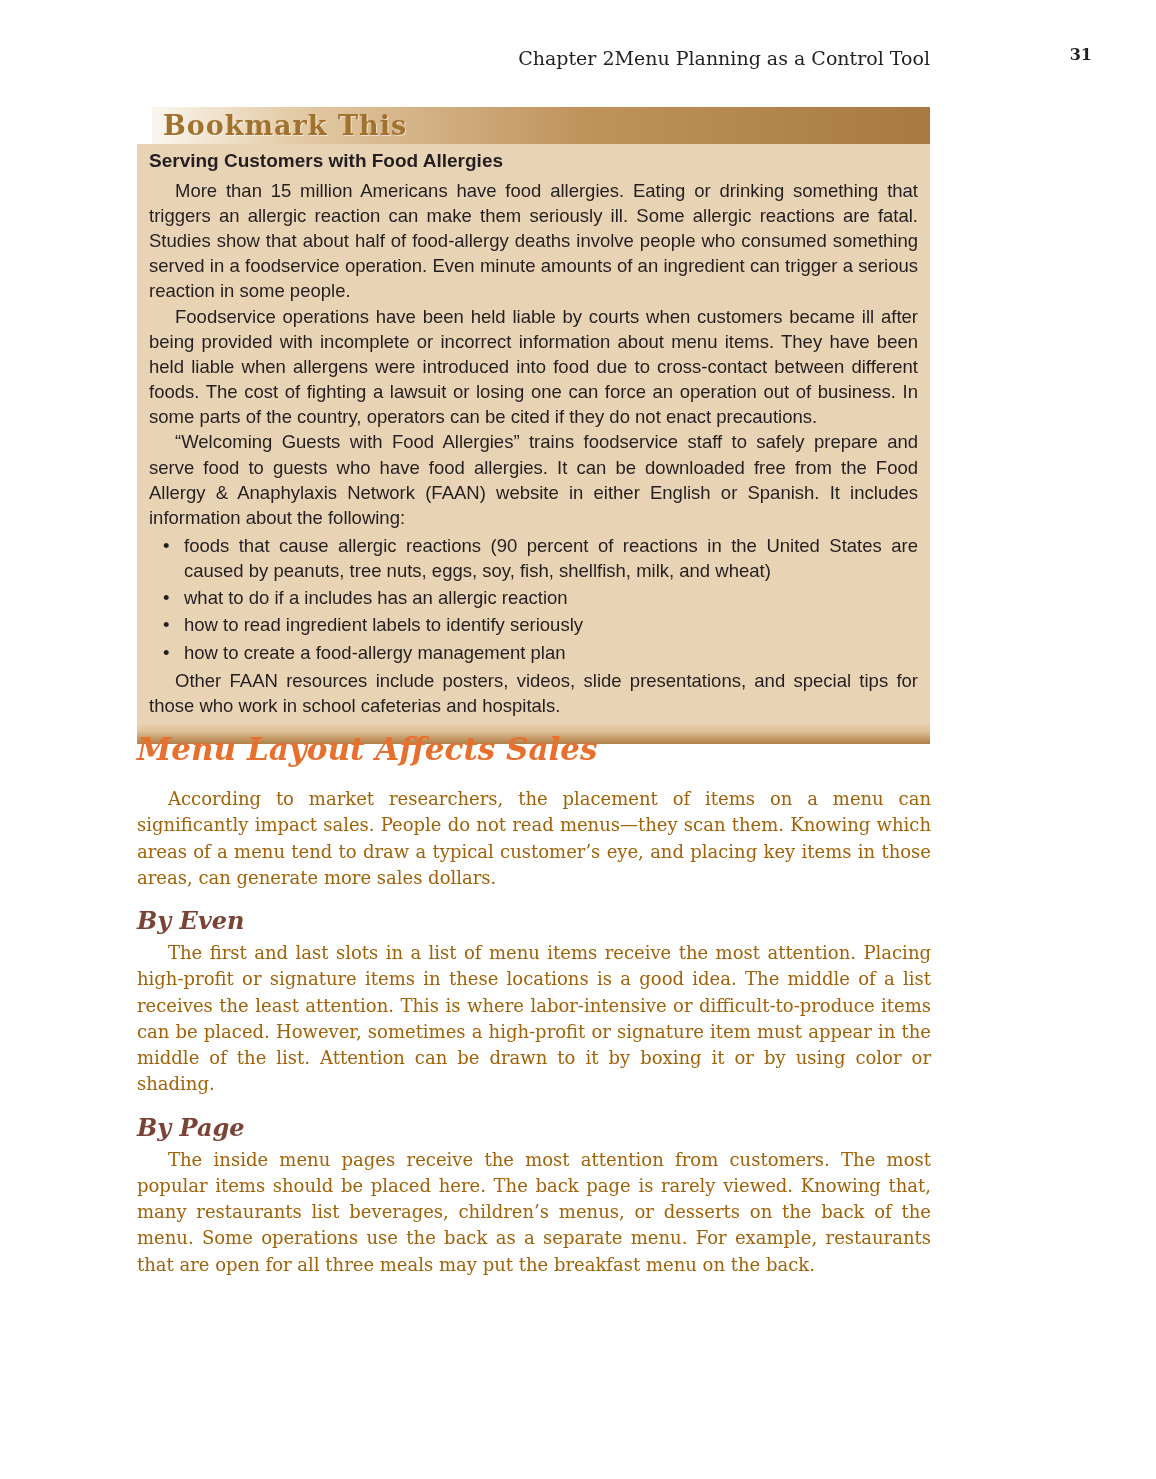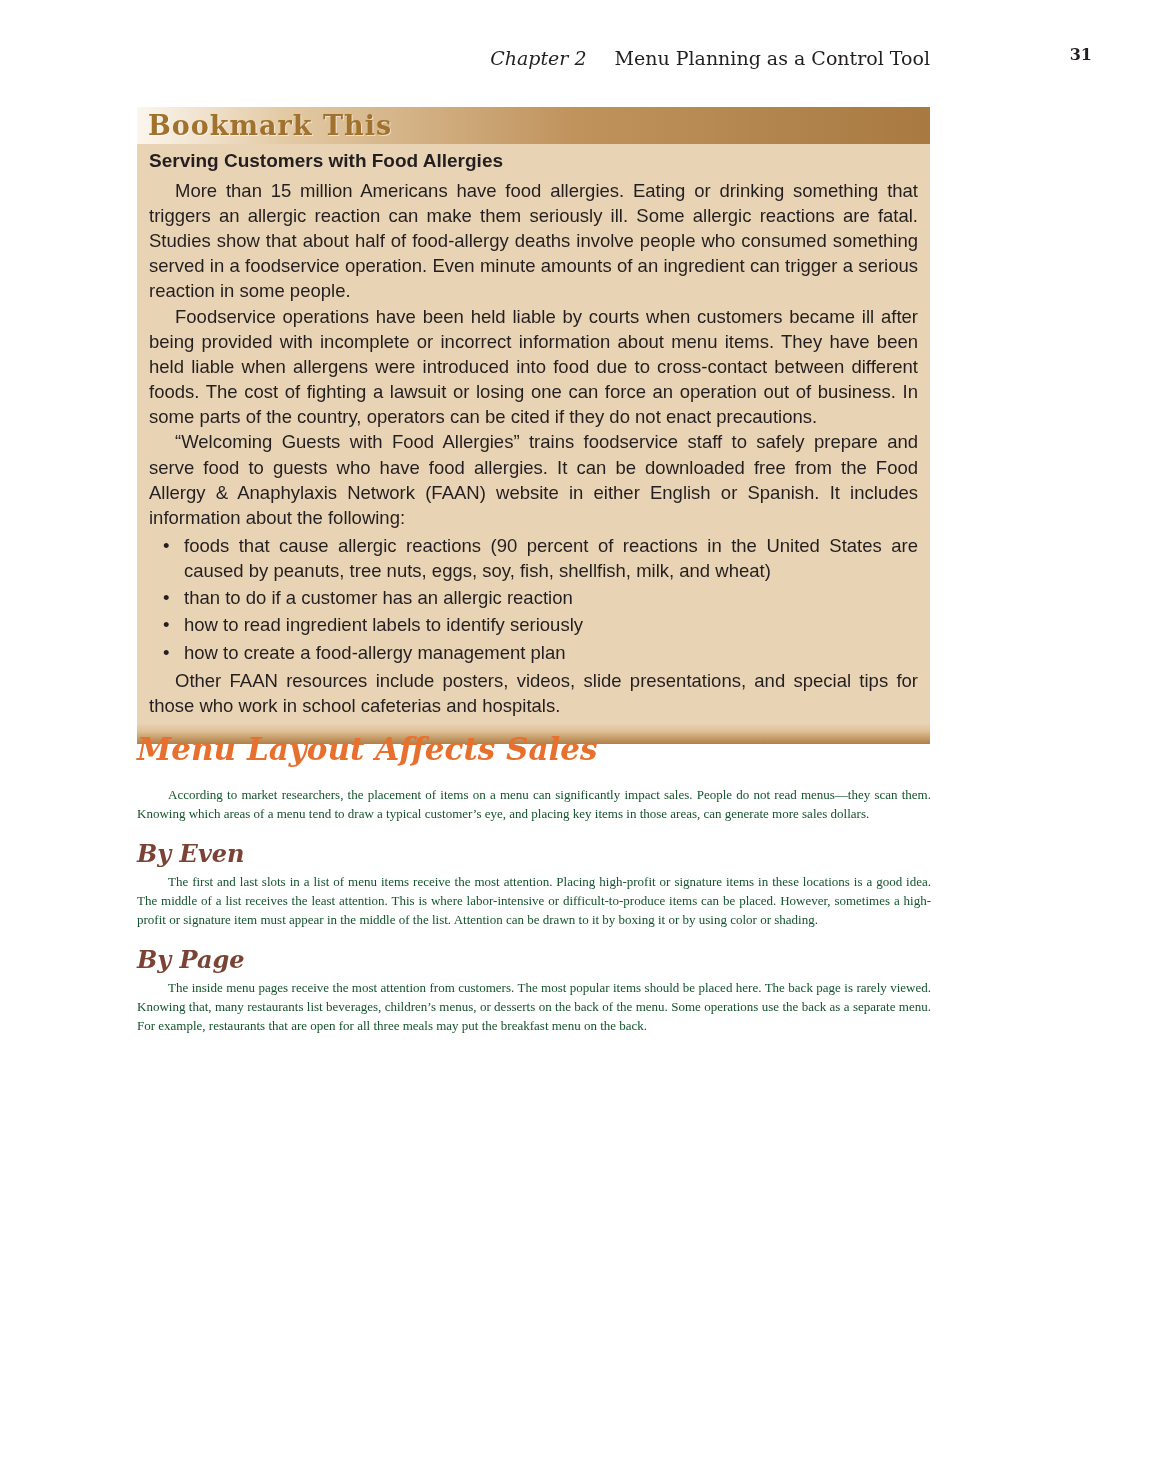--- a/index.html
+++ b/index.html
@@ -15,21 +15,21 @@
 
   
   .running-head {
     position: absolute;
     top: 47px;
     right: 226px;
     font-size: 19px;
     color: #231f20;
     white-space: nowrap;
   }
-  .chapter-label { font-style: italic; margin-right: 28px; }
+  .chapter-label { margin-right: 0; }
   .page-number {
     position: absolute;
     top: 45px;
     right: 64px;
     font-size: 16px;
     font-weight: bold;
     color: #231f20;
   }
 
   
@@ -38,20 +38,21 @@
     top: 107px;
     left: 137px;
     width: 793px;
   }
   .bookmark-bar {
     height: 37px;
     background: linear-gradient(90deg, #fbf6ee 0%, #e3cba6 18%, #c0935d 55%, #a87a42 100%);
     display: flex;
     align-items: center;
     padding-left: 11px;
+    margin-left: 15px;
   }
   .bookmark-title {
     font-family: "DejaVu Serif", serif;
     font-weight: bold;
     font-size: 27px;
     letter-spacing: 1px;
     color: #a1712e;
     text-shadow: 1px 1px 0 rgba(255,255,255,0.55);
   }
   .bookmark-body {
@@ -98,26 +99,25 @@
   .section-title {
     margin: 0 0 19px 0;
     font-size: 31px;
     font-weight: bold;
     color: #e8702e;
     font-family: "DejaVu Serif", serif;
     font-style: italic;
   }
   .body-para {
     margin: 0 0 8px 0;
-    font-size: 13px;
+    font-size: 18px;
     line-height: 1.46;
-    color: #14532d;
+    color: #a16207;
     text-align: justify;
     text-indent: 31px;
-    font-family: Liberation Serif, serif;
   }
   .subsection-title {
     margin: 15px 0 5px 0;
     font-size: 24px;
     font-weight: bold;
     font-style: italic;
     color: #7a4336;
     font-family: "DejaVu Serif", serif;
   }
 </style>
@@ -140,21 +140,21 @@
       <p>More than 15 million Americans have food allergies. Eating or drinking something that triggers an allergic reaction can make them seriously ill. Some allergic reactions are fatal. Studies show that about half of food-allergy deaths involve people who consumed something served in a foodservice operation. Even minute amounts of an ingredient can trigger a serious reaction in some people.</p>
       <p>Foodservice operations have been held liable by courts when customers became ill after being provided with incomplete or incorrect information about menu items. They have been held liable when allergens were introduced into food due to cross-contact between different foods. The cost of fighting a lawsuit or losing one can force an operation out of business. In some parts of the country, operators can be cited if they do not enact precautions.</p>
       <p>“Welcoming Guests with Food Allergies” trains foodservice staff to safely prepare and serve food to guests who have food allergies. It can be downloaded free from the Food Allergy &amp; Anaphylaxis Network (FAAN) website in either English or Spanish. It includes information about the following:</p>
       <ul class="bullet-list">
         <li>
           <span class="bullet-glyph">•</span>
           <span>foods that cause allergic reactions (90 percent of reactions in the United States are caused by peanuts, tree nuts, eggs, soy, fish, shellfish, milk, and wheat)</span>
         </li>
         <li>
           <span class="bullet-glyph">•</span>
-          <span>than to do if a customer has an allergic reaction</span>
+          <span>what to do if a includes has an allergic reaction</span>
         </li>
         <li>
           <span class="bullet-glyph">•</span>
           <span>how to read ingredient labels to identify seriously</span>
         </li>
         <li>
           <span class="bullet-glyph">•</span>
           <span>how to create a food-allergy management plan</span>
         </li>
       </ul>

